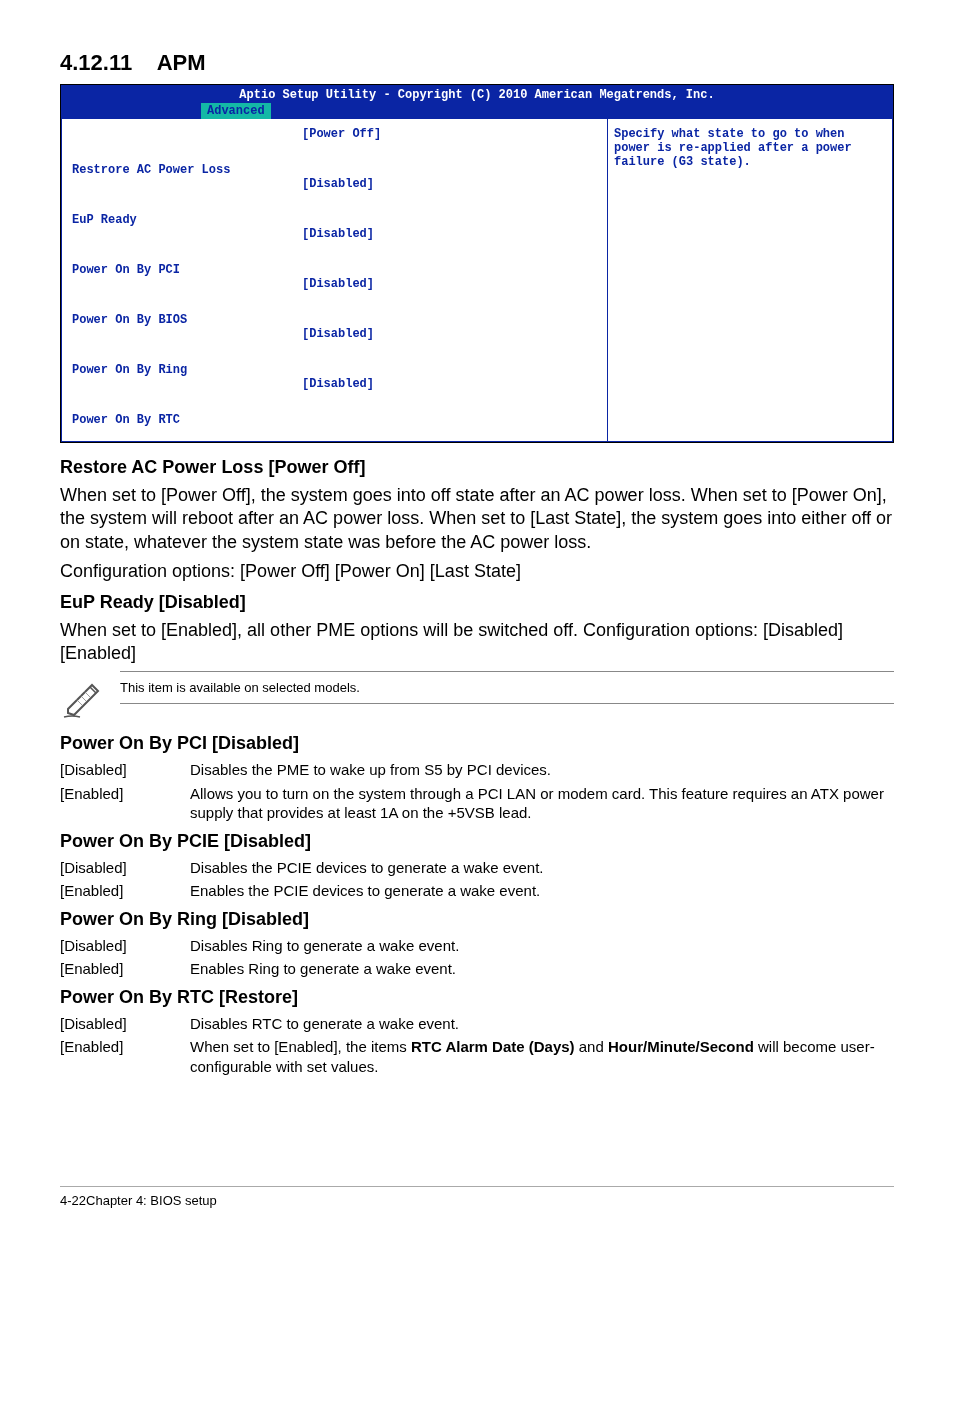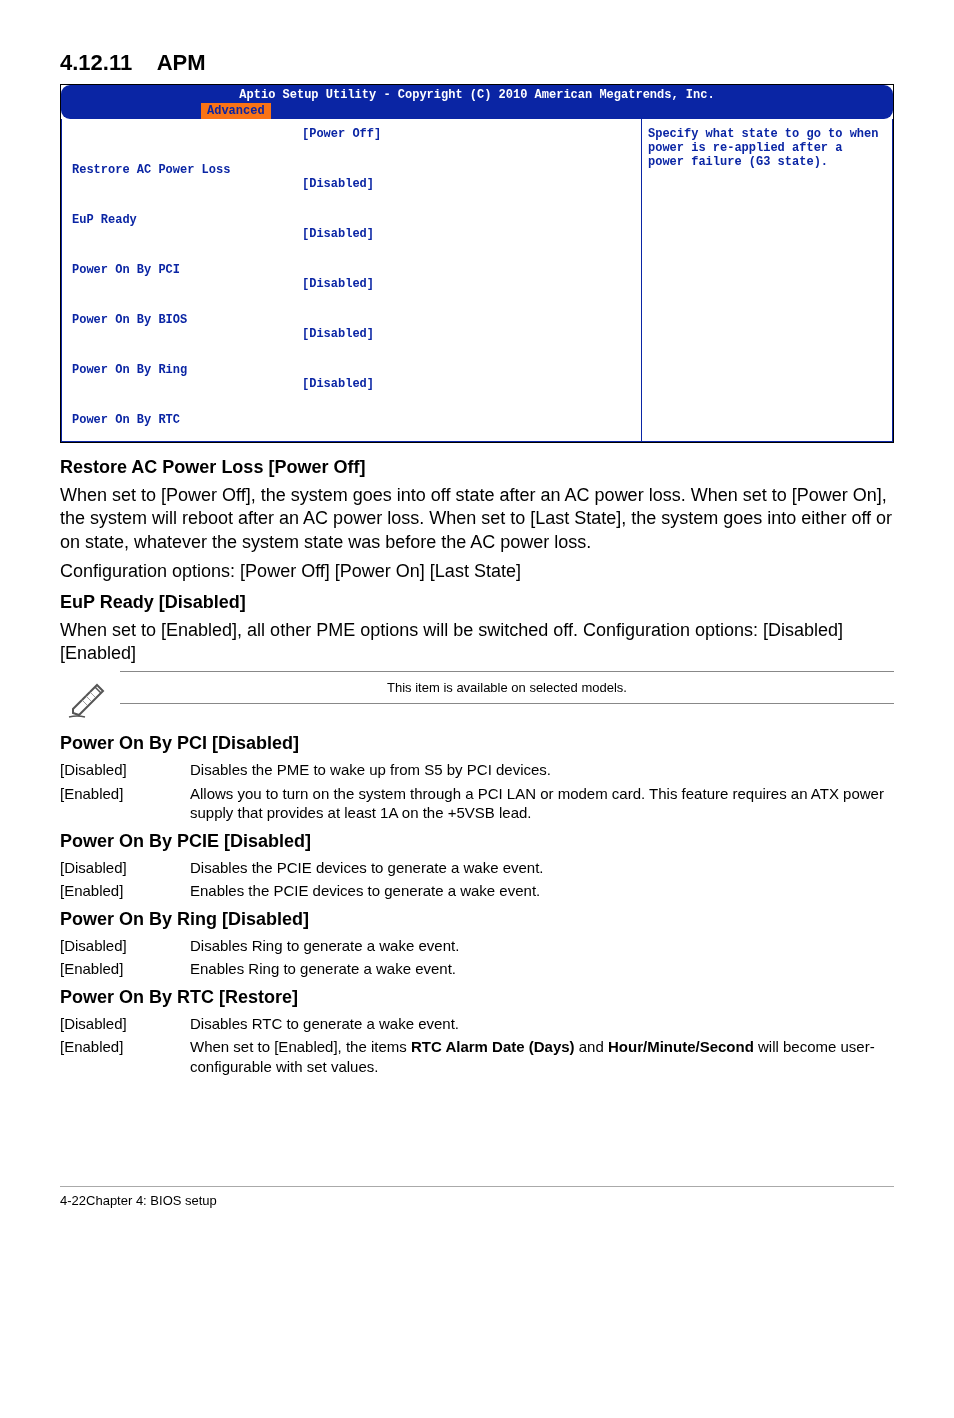--- a/index.html
+++ b/index.html
@@ -26,28 +26,27 @@
     }
     .bios-header {
       background: #0a25a4;
       color: #fff;
       font-family: "Courier New", monospace;
       font-size: 12px;
       font-weight: bold;
       text-align: center;
       padding: 2px 0 0 0;
       position: relative;
-      border-radius: 9px;
     }
     .bios-header-line {
       padding: 1px 0;
     }
     .bios-tab {
       display: inline-block;
-      background: #f97316;
+      background: #14b8a6;
       color: #0a25a4;
       padding: 1px 6px;
       margin-left: 140px;
       font-weight: bold;
     }
     .bios-tab-row {
       text-align: left;
       padding-left: 0;
     }
     .bios-body {
@@ -58,21 +57,21 @@
     }
     .bios-left {
       flex: 1;
       border: 1px solid #0a25a4;
       border-top: none;
       border-right: none;
       padding: 8px 10px 14px 10px;
       color: #0a25a4;
     }
     .bios-right {
-      width: 252px;
+      width: 286px;
       border: 1px solid #0a25a4;
       border-top: none;
       padding: 8px 10px 14px 6px;
       color: #0a25a4;
     }
     .bios-row {
       display: flex;
     }
     .bios-label {
       width: 230px;
@@ -89,21 +88,20 @@
     }
     p.body-text {
       font-size: 18px;
       line-height: 1.3;
       margin-bottom: 6px;
     }
     .note-row {
       display: flex;
       align-items: flex-start;
       margin: 6px 0 10px 0;
-      text-align: center;
     }
     .note-icon {
       width: 60px;
       padding-top: 4px;
       flex-shrink: 0;
     }
     .note-text-wrap {
       flex: 1;
       border-top: 1px solid #888;
       border-bottom: 1px solid #888;

